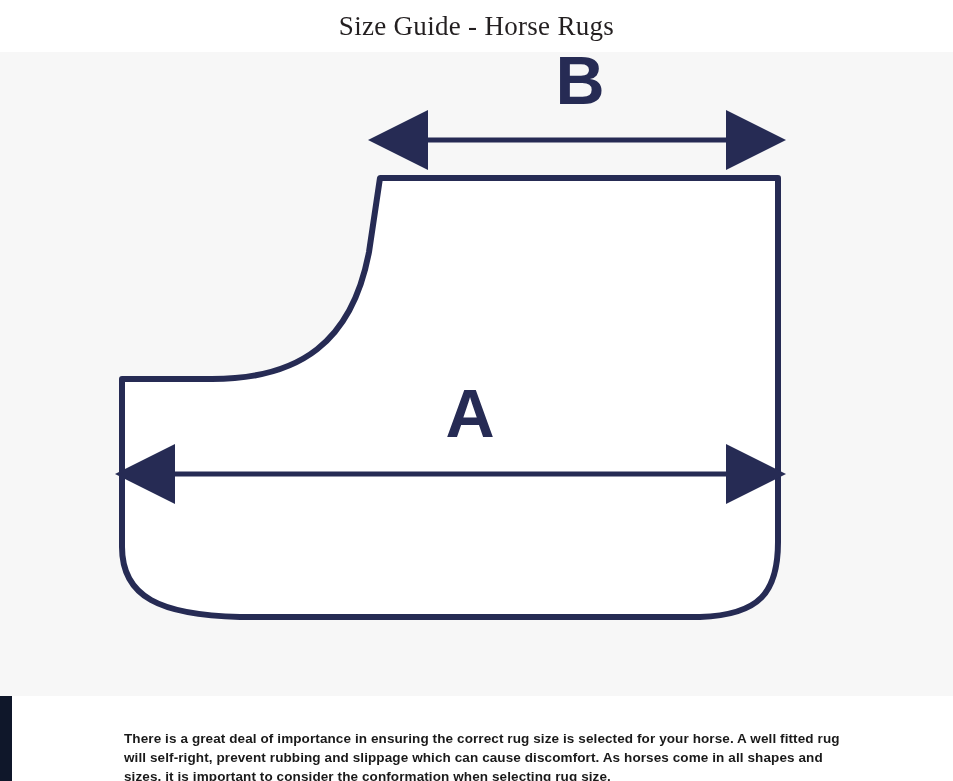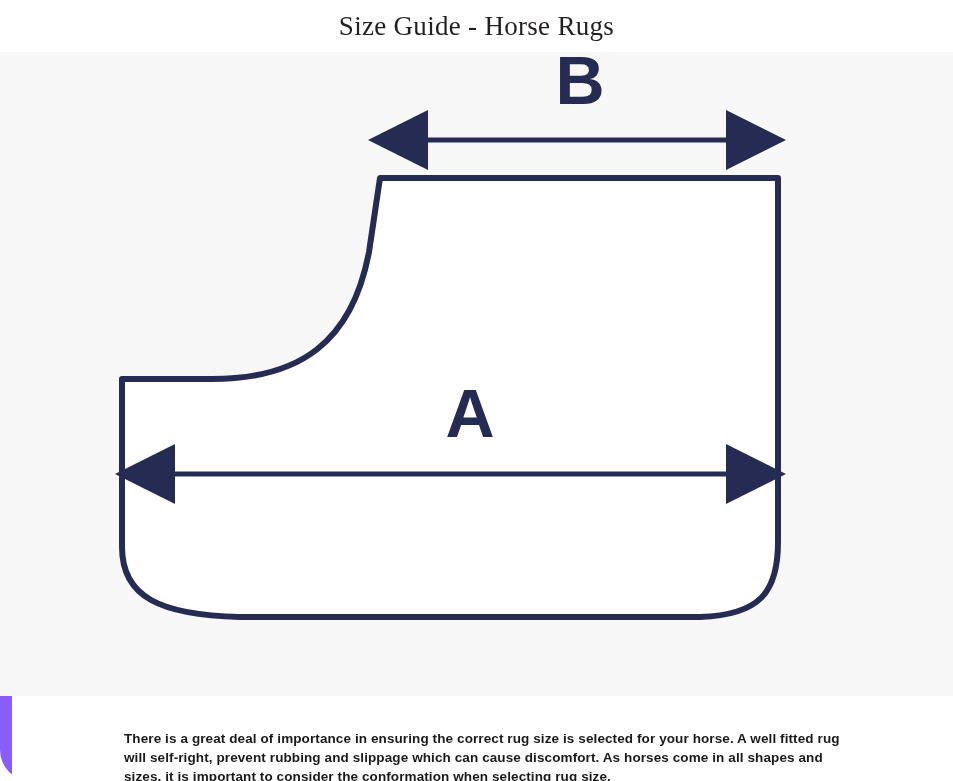--- a/index.html
+++ b/index.html
@@ -10,23 +10,22 @@
   body {
     width: 953px;
     height: 781px;
     font-family: "Liberation Sans", sans-serif;
     overflow: hidden;
   }
   .page {
     position: relative;
     width: 953px;
     height: 781px;
-    background: #8b5cf6;
+    background: #0f172a;
     box-sizing: border-box;
-    border-radius: 31px;
   }
   .title-bar {
     position: absolute;
     left: 0;
     top: 0;
     width: 953px;
     height: 52px;
     background: #ffffff;
     display: flex;
     align-items: center;

